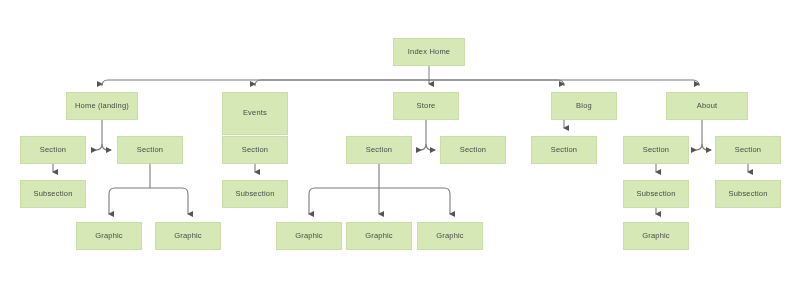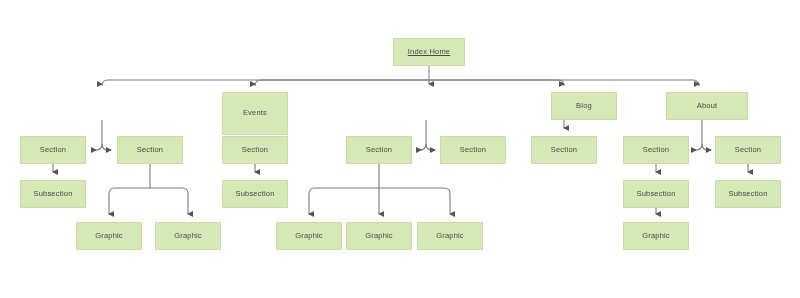--- a/index.html
+++ b/index.html
@@ -79,26 +79,32 @@
       <path d="M379,188 L315,188 Q309,188 309,194 L309,214" marker-end="url(#ah-down)"></path>
       <path d="M379,188 L379,214" marker-end="url(#ah-down)"></path>
       <path d="M379,188 L444,188 Q450,188 450,194 L450,214" marker-end="url(#ah-down)"></path>
 
       <path d="M656,164 L656,172" marker-end="url(#ah-down)"></path>
       <path d="M748,164 L748,172" marker-end="url(#ah-down)"></path>
       <path d="M656,208 L656,214" marker-end="url(#ah-down)"></path>
     </g>
   </svg>
 
-  <div class="node" style="left:393px;top:38px;width:72px;height:28px;text-decoration:underline;">
+  <div class="node" style="left:393px;top:38px;width:72px;height:28px;">
     <span>Index Home</span>
   </div>
 
+  <div class="node" style="left:66px;top:92px;width:72px;height:28px;">
+    <span>Home (landing)</span>
+  </div>
   <div class="node" style="left:222px;top:92px;width:66px;height:43px;">
     <span>Events</span>
+  </div>
+  <div class="node" style="left:393px;top:92px;width:66px;height:28px;">
+    <span>Store</span>
   </div>
   <div class="node" style="left:531px;top:92px;width:66px;height:28px;margin-left:20px;">
     <span>Blog</span>
   </div>
   <div class="node" style="left:666px;top:92px;width:82px;height:28px;">
     <span>About</span>
   </div>
 
   <div class="node" style="left:20px;top:136px;width:66px;height:28px;">
     <span>Section</span>

